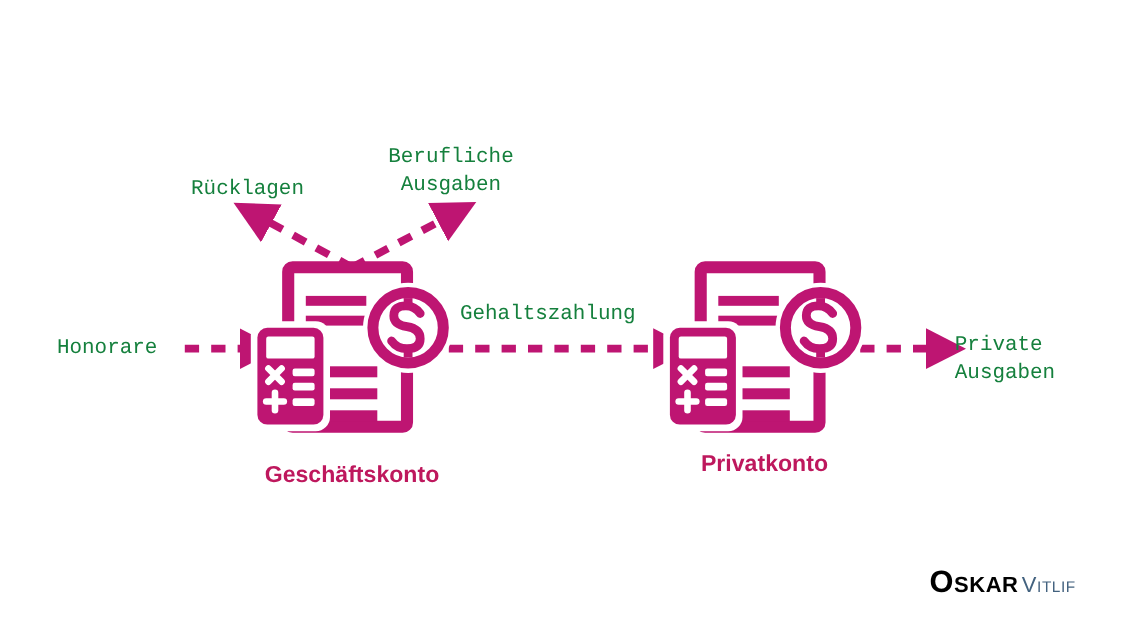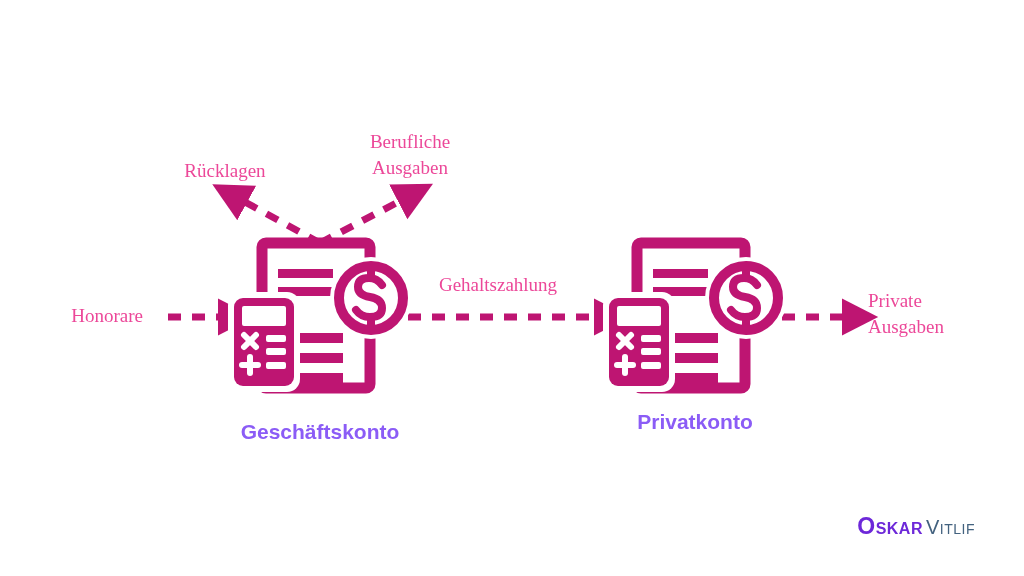--- a/index.html
+++ b/index.html
@@ -19,68 +19,68 @@
   #diagram-canvas {
     position: absolute;
     left: 0;
     top: 0;
     width: 1024px;
     height: 576px;
   }
 
   .label {
     position: absolute;
-    color: #ec4899;
-    font-family: Liberation Serif, serif;
+    color: #15803d;
+    font-family: Liberation Mono, monospace;
     font-size: 19px;
     line-height: 26px;
     white-space: pre-line;
   }
 
   .label.center { text-align: center; }
   .label.left   { text-align: left; }
   .label.right  { text-align: right; }
 
   .account-title {
     position: absolute;
-    color: #8b5cf6;
+    color: #be185d;
     font-family: "Liberation Sans", sans-serif;
     font-size: 21px;
     font-weight: bold;
     line-height: 26px;
     text-align: center;
     white-space: nowrap;
   }
 
   
   #label-honorare            { left: 23px;  top: 303px; width: 120px; }
   #label-ruecklagen          { left: 160px; top: 158px; width: 130px; }
   #label-berufliche-ausgaben { left: 340px; top: 129px; width: 140px; }
   #label-gehaltszahlung      { left: 408px; top: 272px; width: 180px; }
-  #label-private-ausgaben    { left: 868px; top: 288px; width: 130px; }
+  #label-private-ausgaben    { left: 868px; top: 300px; width: 130px; }
 
   #title-geschaeftskonto { left: 205px; top: 419px; width: 230px; }
   #title-privatkonto     { left: 585px; top: 409px; width: 220px; }
 
   
   #brand-logo {
     position: absolute;
     left: 845px;
     top: 513px;
     width: 130px;
     height: 28px;
     text-align: right;
     white-space: nowrap;
   }
   #brand-logo .brand-primary {
     font-family: "Liberation Sans", sans-serif;
-    font-size: 23px;
+    font-size: 28px;
     font-weight: bold;
     letter-spacing: 0.5px;
-    color: #6d28d9;
+    color: #000000;
     font-variant: small-caps;
     margin-top: 19px;
   }
   #brand-logo .brand-secondary {
     font-family: "Liberation Sans", sans-serif;
     font-size: 20px;
     font-weight: normal;
     letter-spacing: 0.5px;
     color: #43627f;
     font-variant: small-caps;

